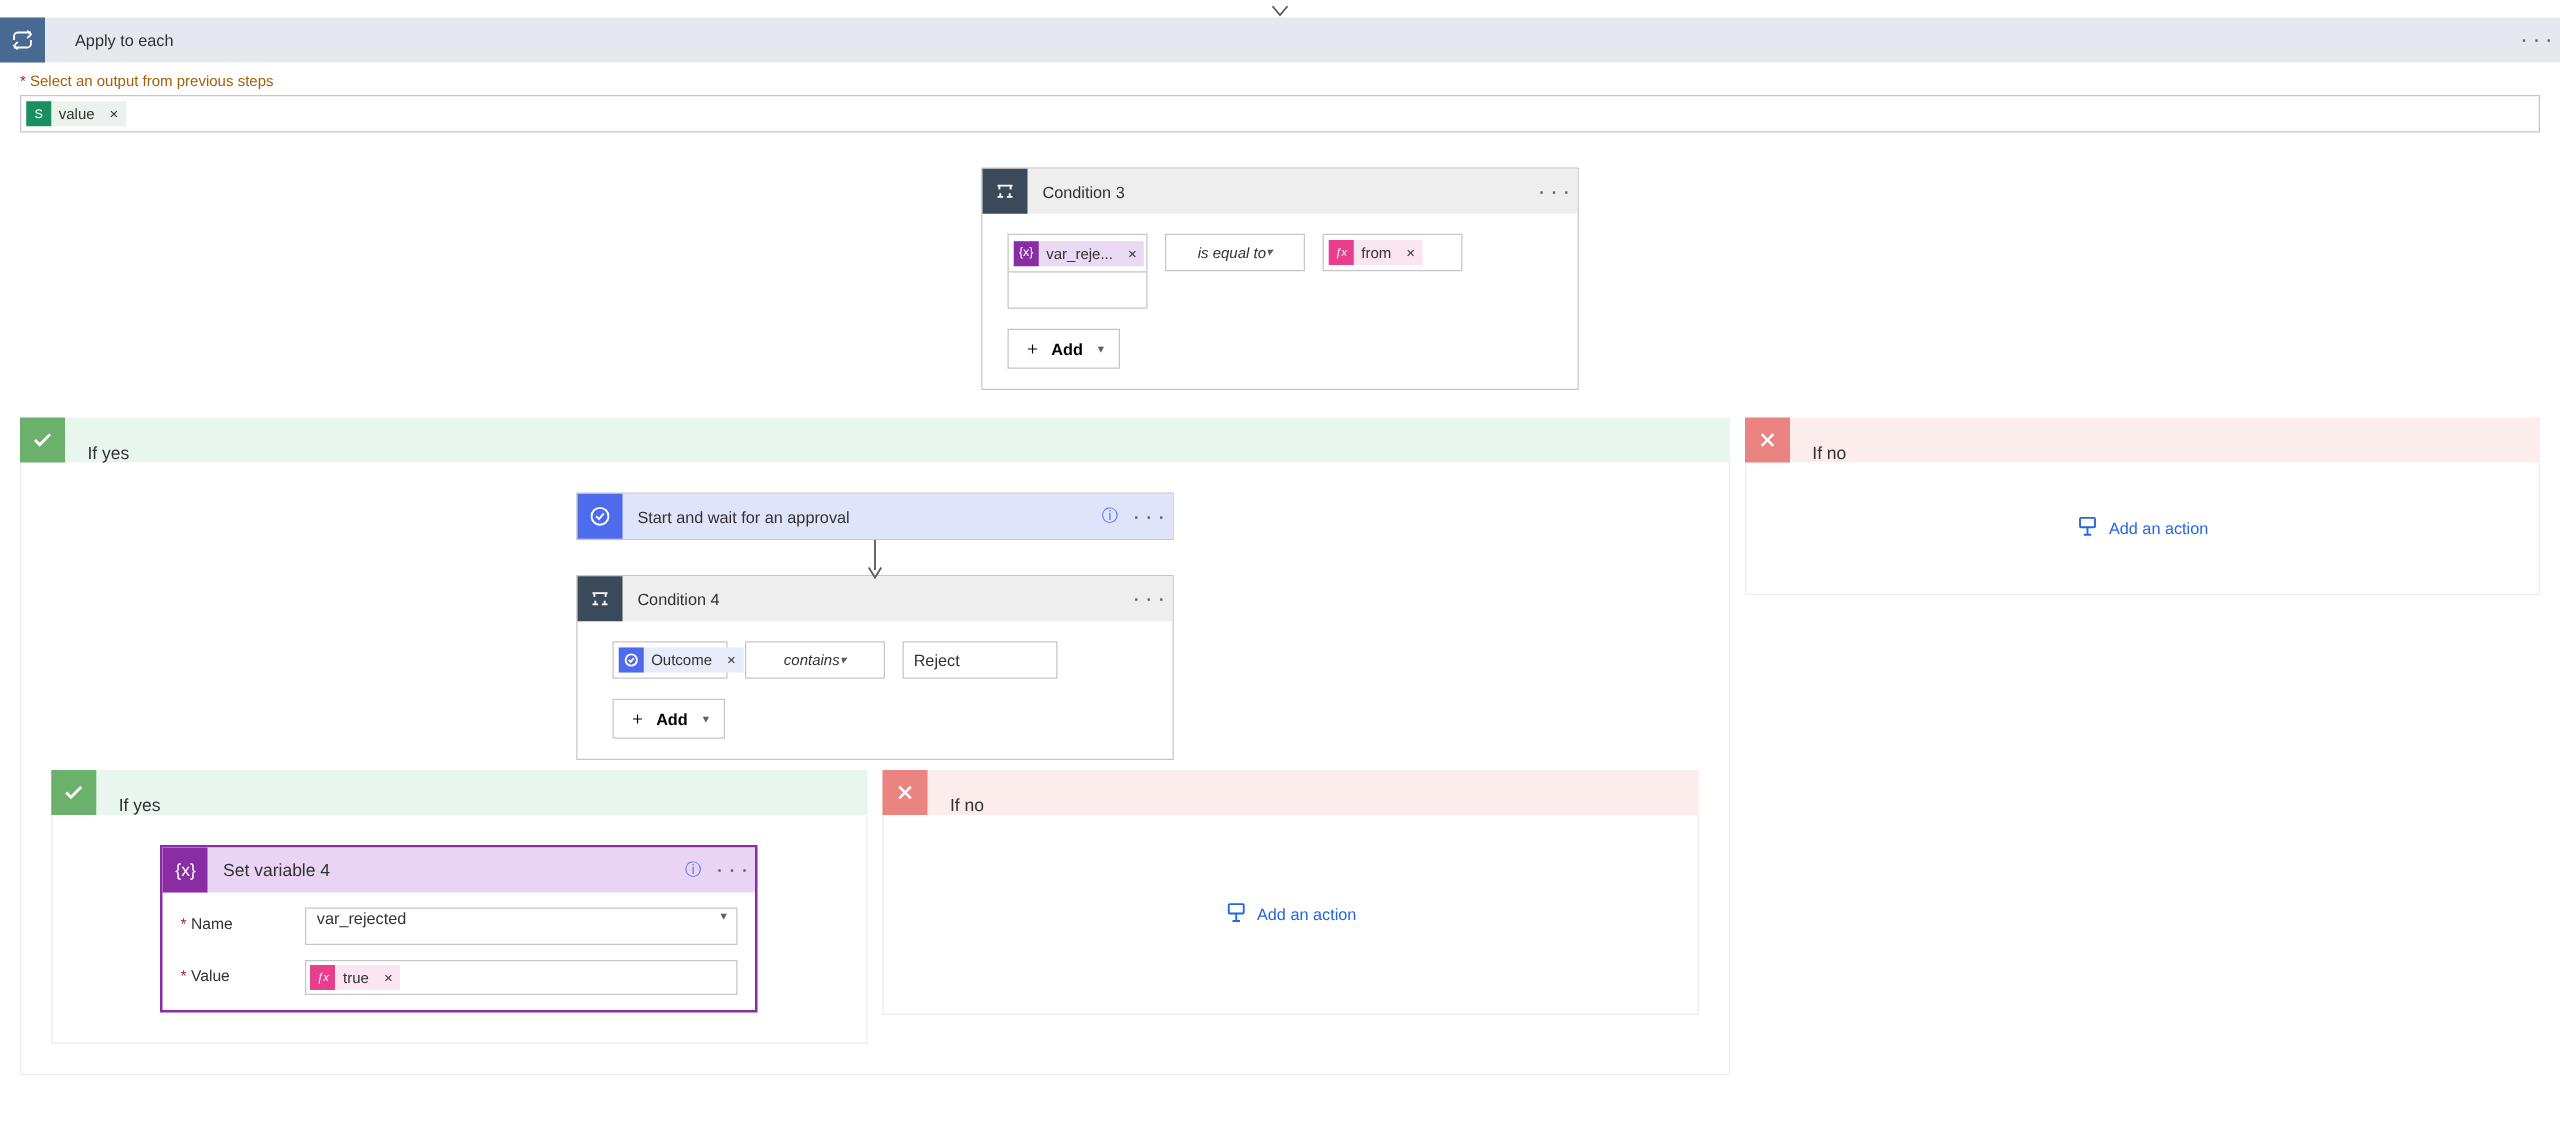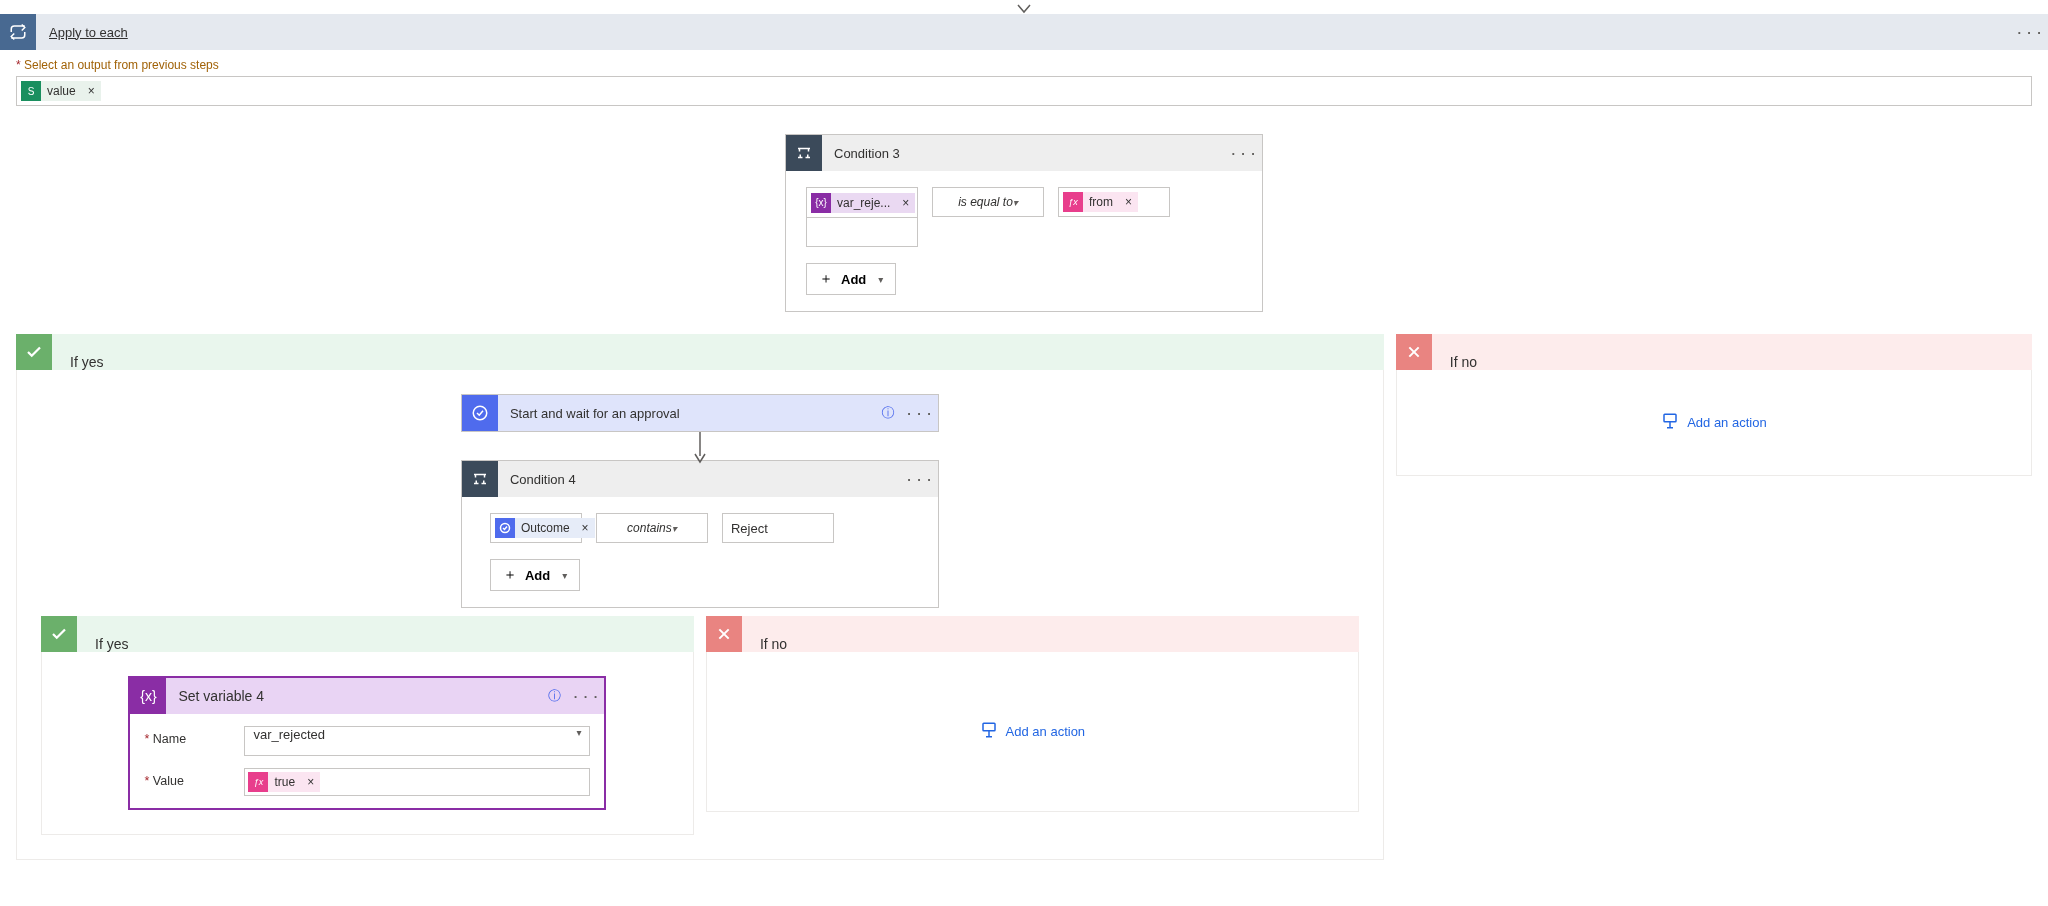--- a/index.html
+++ b/index.html
@@ -4,21 +4,21 @@
 <style>
   * { box-sizing: border-box; margin: 0; padding: 0; }
   body { font-family: "Segoe UI", Arial, sans-serif; font-size: 13px; color: #323130; background: #fff; width: 2048px; }
   
   
   .ic-sq { width: 36px; height: 36px; display: inline-flex; align-items: center; justify-content: center; color: #fff; flex-shrink:0; }
 
   
   .ate-bar { display:flex; align-items:center; background:#e5e9ef; height:36px; }
   .ate-ic { background:#486991; }
-  .ate-title { padding-left:13px; flex:1;text-decoration:underline; }
+  .ate-title { padding-left:24px; flex:1; }
   .dots { width:36px; text-align:center; cursor:pointer; color:#605e5c; font-weight:bold; letter-spacing:1px; }
 
   
   .outer-body { padding:8px 16px 16px 16px; }
   .req-lbl { font-size:12px; color:#a16207; }
   .req-lbl::before { content:"* "; color:#a4262c; }
   .token-box { border:1px solid #c8c6c4; padding:4px; margin-top:4px; min-height:28px; }
   .token { display:inline-flex; align-items:center; background:#e9f2ec; font-size:12px; }
   .token .tic { width:20px; height:20px; background:#1a8f5f; display:inline-flex;align-items:center;justify-content:center;color:#fff;font-size:10px; }
   .token span.tl { padding:0 6px; }
@@ -220,21 +220,21 @@
                       </svg>
                   </span>
                   <span class="tl">Outcome</span>
                   <span class="tx">×</span>
                 </span>
               </div>
               <div class="cond-cell drop" style="width:112px;height:30px;">
                 <span>contains</span>
                 <span class="chev">▾</span>
               </div>
-              <div class="cond-cell" style="width:112px;height:30px;padding-left:8px;font-size:13px;">
+              <div class="cond-cell" style="width:124px;height:30px;padding-left:8px;font-size:13px;">
                 <span>Reject</span>
               </div>
             </div>
             <button class="add-btn">
               <span class="plus">＋</span>
               <b>Add</b>
               <span class="chev">▾</span>
             </button>
           </div>
         </div>

